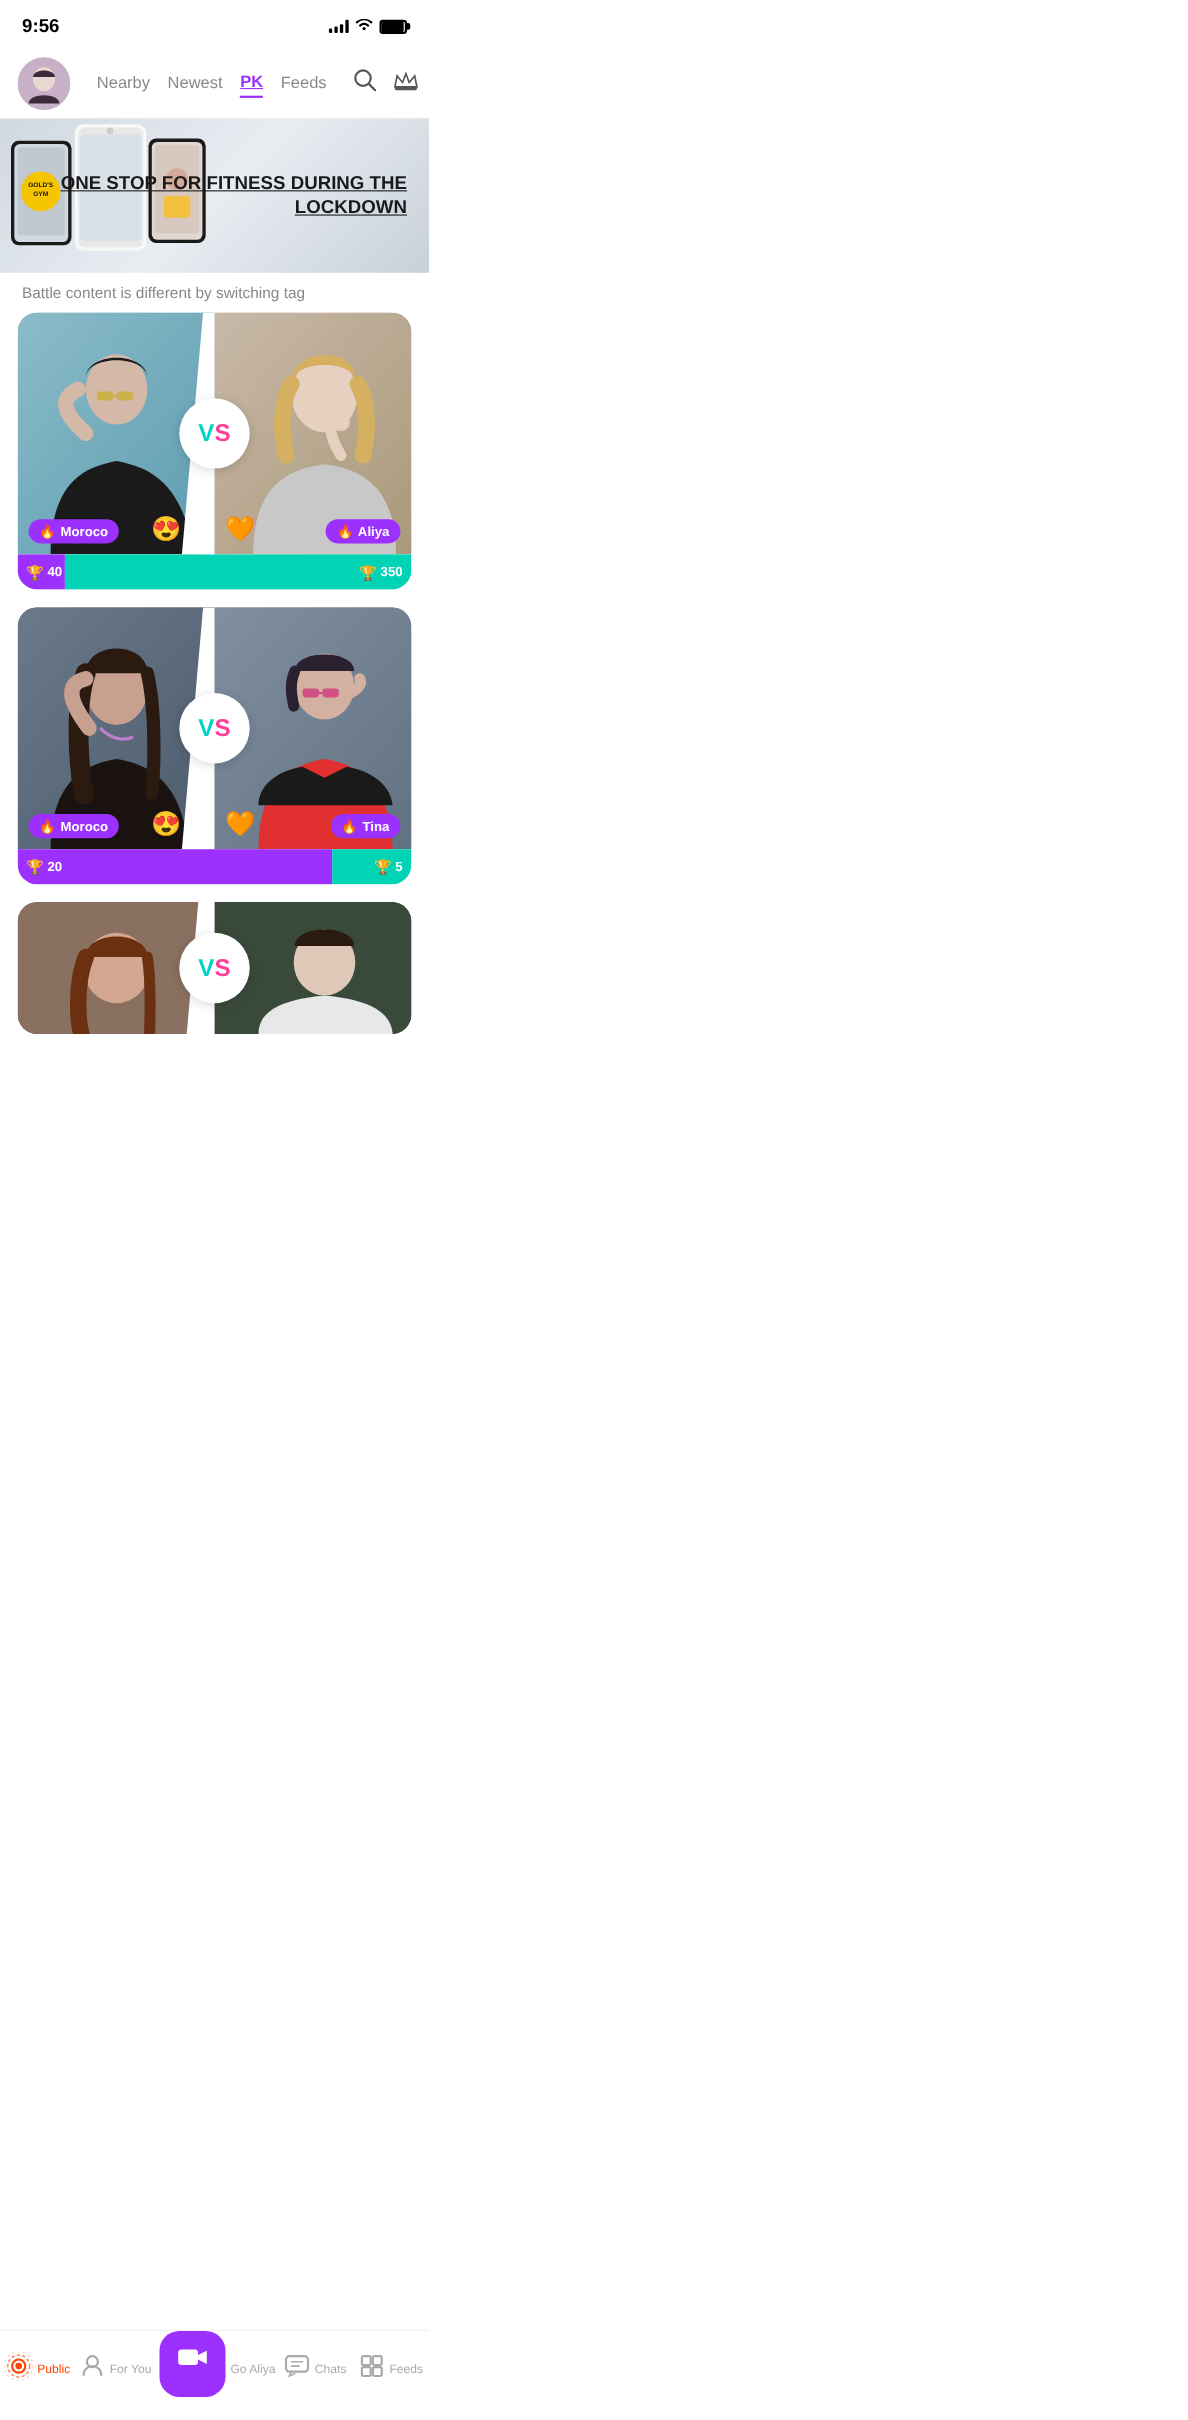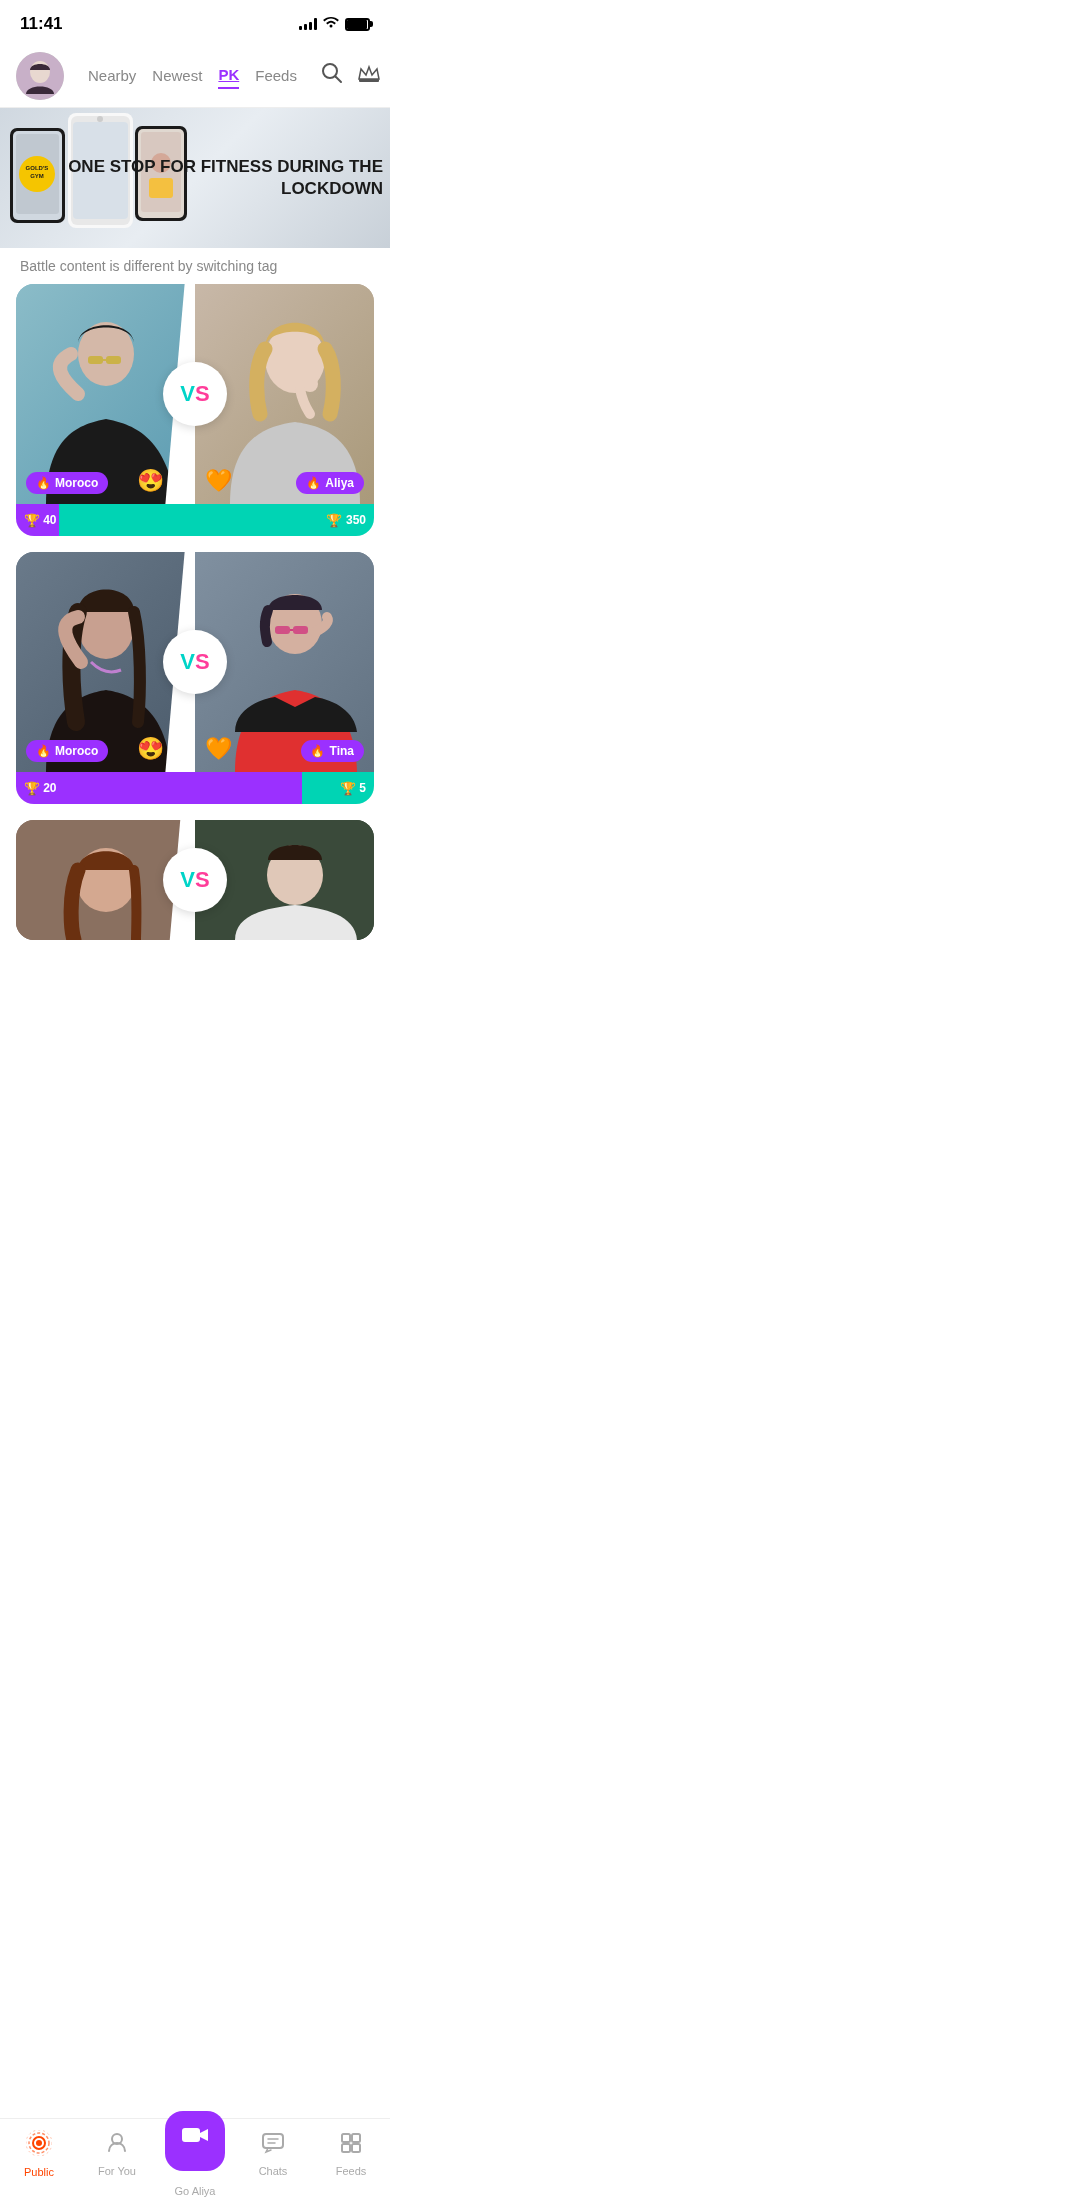--- a/index.html
+++ b/index.html
@@ -148,27 +148,28 @@
       width: 100%;
       height: 140px;
       background: linear-gradient(135deg, #d0d8e0 0%, #e8edf2 50%, #c8d0d8 100%);
       position: relative;
       overflow: hidden;
       display: flex;
       align-items: center;
     }
     .banner-text {
       position: absolute;
-      right: 7px;
+      right: 20px;
       text-align: right;
       font-weight: 900;
       font-size: 18px;
       color: #1a1a1a;
       text-transform: uppercase;
       line-height: 1.3;
+      text-decoration: underline;
     }
 
     
     .battle-hint {
       padding: 10px 20px;
       font-size: 14px;
       color: #888;
     }
 
     
@@ -298,21 +299,21 @@
       height: 82px;
       background: #fff;
       border-top: 1px solid #eee;
       display: flex;
       align-items: center;
       justify-content: space-around;
       padding-bottom: 12px;
     }
     .nav-item {
       display: flex;
-      flex-direction: column;
+      flex-direction: row;
       align-items: center;
       gap: 4px;
       cursor: pointer;
       min-width: 60px;
     }
     .nav-item-icon {
       font-size: 22px;
       color: #aaa;
     }
     .nav-item-icon.active { color: #ff4500; }
@@ -337,21 +338,21 @@
     .scroll-content {
       padding-bottom: 90px;
     }
   </style>
 </head>
 <body>
 
 <div class="scroll-content">
 
   <div class="status-bar">
-    <span class="status-time">11:41</span>
+    <span class="status-time">9:56</span>
     <div class="status-icons">
       <div class="signal-bars">
         <div class="bar bar1"></div>
         <div class="bar bar2"></div>
         <div class="bar bar3"></div>
         <div class="bar bar4"></div>
       </div>
       <span class="wifi-icon">
         <svg width="16" height="12" viewBox="0 0 16 12">
           <path d="M8 10.5a1.5 1.5 0 1 0 0-3 1.5 1.5 0 0 0 0 3z" fill="#000"></path>

